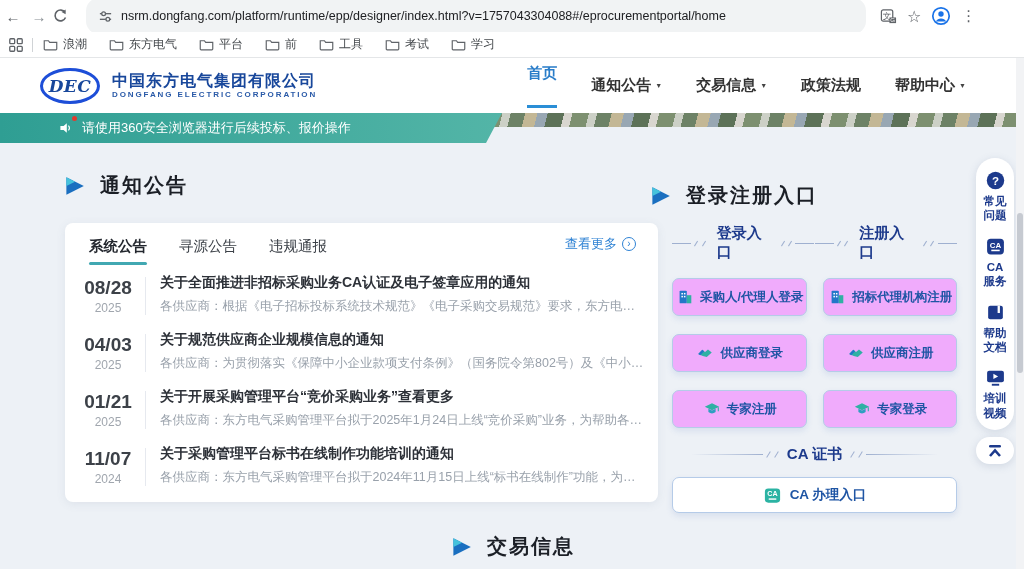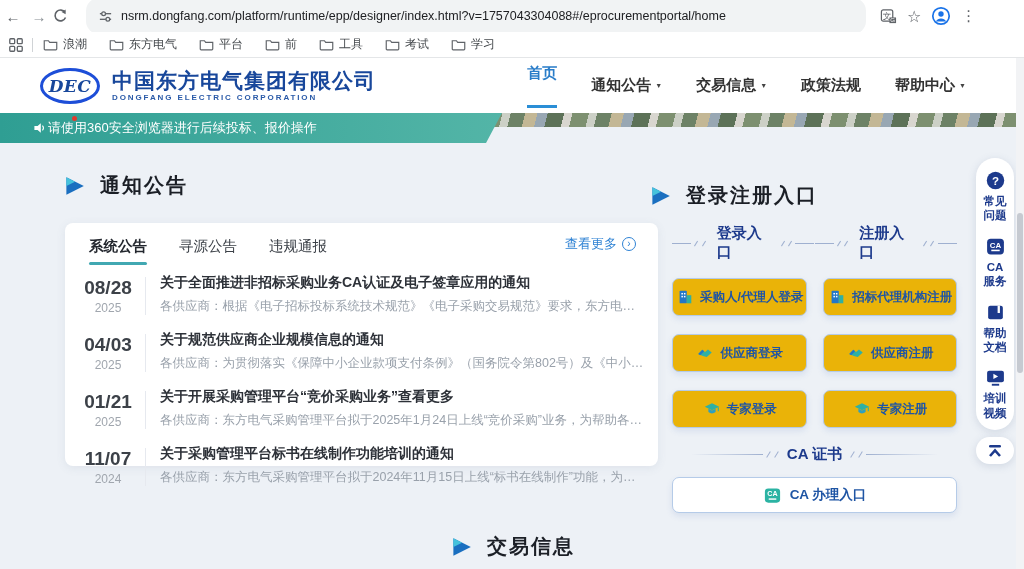--- a/index.html
+++ b/index.html
@@ -18,41 +18,41 @@
   
   .bookmarks { position:absolute; top:32px; left:0; width:1024px; height:26px; background:#fff; display:flex; align-items:center; border-bottom:1px solid #e4e6e8; padding-left:8px; }
   .bm-divider { width:1px; height:14px; background:#d0d3d6; margin:0 10px 0 8px; }
   .bm-item { display:flex; align-items:center; gap:5px; margin-right:22px; cursor:pointer; }
   .bm-label { font-size:12px; color:#45494d; }
 
   
   .site-header { position:absolute; top:58px; left:0; width:1024px; height:55px; background:#fff; display:flex; align-items:center; justify-content:space-between; padding:0 58px 0 40px; }
   .logo-wrap { display:flex; align-items:center; gap:12px; }
   .dec-oval { width:60px; height:36px; border:3px solid #1d4ed8; border-radius:50%; display:flex; align-items:center; justify-content:center; color:#18479b; font-family:"DejaVu Serif",serif; font-style:italic; font-weight:bold; font-size:17px; letter-spacing:.5px; }
-  .co-cn { font-size:21px; font-weight:bold; color:#18479b; letter-spacing:1px; line-height:1.15; }
+  .co-cn { font-size:16px; font-weight:bold; color:#18479b; letter-spacing:1px; line-height:1.15; }
   .co-en { font-size:8px; font-weight:bold; color:#2a5aa8; letter-spacing:1.9px; }
   .main-nav { display:flex; align-items:center; gap:34px; }
   .nav-item { font-size:15px; color:#333; font-weight:600; cursor:pointer; display:flex; align-items:center; gap:4px; }
   .nav-item.active span.lbl { color:#2a7dc9; border-bottom:3px solid #2a8ed6; padding-bottom:22px; }
   .caret { font-size:7px; color:#444; }
 
   
   .page-bg { position:absolute; top:113px; left:0; width:1024px; height:456px; background:#edf1f6; }
   .photo-strip { position:absolute; top:113px; left:486px; width:538px; height:14px;
     background:repeating-linear-gradient(104deg,#7d9070 0 16px,#ccd0c6 16px 24px,#6d8266 24px 38px,#c3b795 38px 50px,#98a7b3 50px 60px,#5d7258 60px 76px,#d8d6cf 76px 84px); }
-  .notice-banner { position:absolute; top:113px; left:0; width:502px; height:30px; display:flex; align-items:center; padding-left:32px; 
+  .notice-banner { position:absolute; top:113px; left:0; width:502px; height:30px; display:flex; align-items:center; padding-left:58px; gap:8px;
     background:linear-gradient(90deg,#2f9e93,#53b5a7); clip-path:polygon(0 0,100% 0,calc(100% - 16px) 100%,0 100%); }
   .banner-text { color:#fff; font-size:13px; }
   .red-dot { position:absolute; left:72px; top:3px; width:5px; height:5px; border-radius:50%; background:#e23b2e; }
 
   
   .sec-title { display:flex; align-items:center; gap:14px; font-size:20px; font-weight:bold; color:#1b1f26; letter-spacing:2px; }
 
   
-  .notices-card { position:absolute; left:65px; top:223px; width:593px; height:243px; background:#fff; border-radius:8px; box-shadow:0 2px 10px rgba(90,110,140,.10); }
+  .notices-card { position:absolute; left:65px; top:223px; width:593px; height:279px; background:#fff; border-radius:8px; box-shadow:0 2px 10px rgba(90,110,140,.10); }
   .tabs-row { display:flex; align-items:center; padding:0 22px; height:42px; }
   .tab { font-size:14.5px; color:#3c4148; margin-right:28px; padding:13px 2px 9px; position:relative; cursor:pointer; }
   .tab.active { font-weight:bold; color:#23272e; }
   .tab.active::after { content:""; position:absolute; left:2px; right:2px; bottom:0; height:3px; border-radius:2px; background:#41a8b2; }
   .see-more { margin-left:auto; display:flex; align-items:center; gap:5px; color:#2e82d4; font-size:13px; cursor:pointer; }
   .more-circle { width:14px; height:14px; border:1px solid #2e82d4; border-radius:50%; font-size:10px; line-height:12px; text-align:center; color:#2e82d4; }
   .notice-item { display:flex; align-items:flex-end; padding:7px 11px 7px 14px; height:57px; cursor:pointer; }
   .nd { width:58px; text-align:center; flex:none; }
   .nd-md { font-size:19px; font-weight:bold; color:#3c4148; }
   .nd-y { font-size:12px; color:#a0a6ae; margin-top:2px; }
@@ -62,21 +62,21 @@
   .n-sum { font-size:12.5px; color:#99a1ab; margin-top:6px; white-space:nowrap; overflow:hidden; text-overflow:ellipsis; }
 
   
   .login-panel { position:absolute; left:672px; top:224px; width:285px; }
   .sub-headers { display:flex; margin-bottom:16px; }
   .sub-half { width:50%; display:flex; align-items:center; justify-content:center; gap:3px; }
   .sub-lbl { font-size:15px; font-weight:bold; color:#1d3a8c; margin:0 8px; }
   .dline { width:22px; height:1px; background:#9fb0d0; }
   .slash { width:7px; height:1px; background:#9fb0d0; transform:rotate(-58deg); margin:0 -1px; }
   .btn-grid { display:grid; grid-template-columns:1fr 1fr; column-gap:16px; row-gap:18px; }
-  .entry-btn { height:38px; background:#eab308; border:1px solid #b5cbe8; border-radius:7px; box-shadow:0 3px 6px rgba(60,100,180,.12);
+  .entry-btn { height:38px; background:#f0abfc; border:1px solid #b5cbe8; border-radius:7px; box-shadow:0 3px 6px rgba(60,100,180,.12);
     display:flex; align-items:center; justify-content:center; gap:6px; font-size:12.5px; font-weight:600; color:#1f55a4; cursor:pointer; white-space:nowrap; padding:0 3px; }
   .ca-header { display:flex; align-items:center; justify-content:center; gap:3px; margin:17px 0 13px; }
   .ca-lbl { font-size:15px; font-weight:bold; color:#1d3a8c; margin:0 5px; }
   .dline-long-l { width:72px; height:1px; background:linear-gradient(90deg,rgba(159,176,208,0),#9fb0d0); }
   .dline-long-r { width:72px; height:1px; background:linear-gradient(90deg,#9fb0d0,rgba(159,176,208,0)); }
   .ca-btn { height:36px; width:100%; background:#fff; border:1px solid #b5cbe8; border-radius:7px; box-shadow:0 3px 6px rgba(60,100,180,.12);
     display:flex; align-items:center; justify-content:center; gap:8px; font-size:13.5px; font-weight:600; color:#1f55a4; cursor:pointer; }
 
   
   .side-widget { position:absolute; left:976px; top:158px; width:38px; background:#fff; border-radius:19px; box-shadow:0 2px 8px rgba(80,100,140,.18); padding:12px 0 10px; display:flex; flex-direction:column; align-items:center; gap:13px; }
@@ -362,29 +362,29 @@
           <path d="M2.5 11 L7 6.5 L9 8 L4.8 12.6 Z" fill="#2277c8"></path>
         </svg>
       <span>供应商注册</span>
     </div>
     <div class="entry-btn">
       <svg width="18" height="18" viewBox="0 0 20 20">
           <polygon points="10,3.5 18,7.5 10,11.5 2,7.5" fill="#2fb0a4"></polygon>
           <path d="M6 9.8 v3.6 c2.4 2 5.6 2 8 0 v-3.6 l-4 2 z" fill="#2e9fc0"></path>
           <line x1="17" y1="8" x2="17" y2="12.5" stroke="#2fb0a4" stroke-width="1.2"></line>
         </svg>
-      <span>专家登录</span>
+      <span>专家注册</span>
     </div>
     <div class="entry-btn">
       <svg width="18" height="18" viewBox="0 0 20 20">
           <polygon points="10,3.5 18,7.5 10,11.5 2,7.5" fill="#2fb0a4"></polygon>
           <path d="M6 9.8 v3.6 c2.4 2 5.6 2 8 0 v-3.6 l-4 2 z" fill="#2e9fc0"></path>
           <line x1="17" y1="8" x2="17" y2="12.5" stroke="#2fb0a4" stroke-width="1.2"></line>
         </svg>
-      <span>专家注册</span>
+      <span>专家登录</span>
     </div>
   </div>
 
   <div class="ca-header">
     <span class="dline-long-l"></span>
       <span class="slash"></span>
       <span class="slash"></span>
     <span class="ca-lbl">CA 证书</span>
     <span class="slash"></span>
       <span class="slash"></span>

